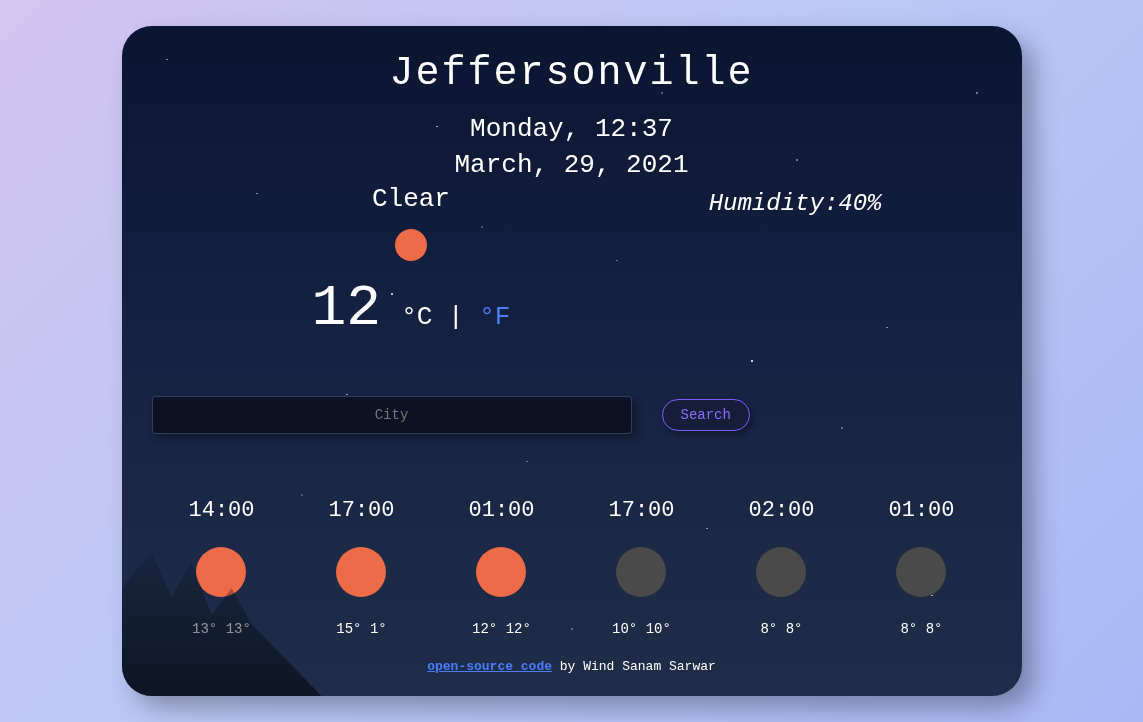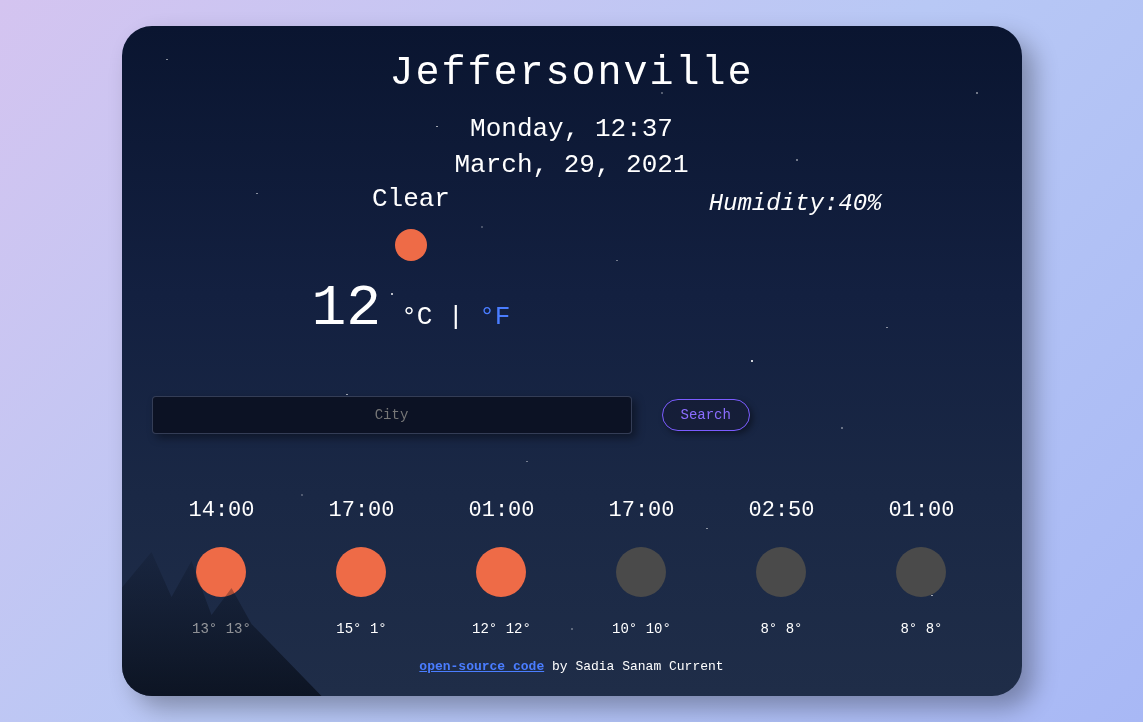--- a/index.html
+++ b/index.html
@@ -290,28 +290,28 @@
       <div class="forecast-time">01:00</div>
       <div class="forecast-icon-day"></div>
       <div class="forecast-temps"><span class="max">12°</span> <span>12°</span></div>
     </div>
     <div class="forecast-item">
       <div class="forecast-time">17:00</div>
       <div class="forecast-icon-night"></div>
       <div class="forecast-temps"><span class="max">10°</span> <span>10°</span></div>
     </div>
     <div class="forecast-item">
-      <div class="forecast-time">02:50</div>
+      <div class="forecast-time">02:00</div>
       <div class="forecast-icon-night"></div>
       <div class="forecast-temps"><span class="max">8°</span> <span>8°</span></div>
     </div>
     <div class="forecast-item">
       <div class="forecast-time">01:00</div>
       <div class="forecast-icon-night"></div>
       <div class="forecast-temps"><span class="max">8°</span> <span>8°</span></div>
     </div>
   </div>
 
   <div class="footer">
-    <a href="#" class="footer-link">open-source code</a><span> by Sadia Sanam Current</span>
+    <a href="#" class="footer-link">open-source code</a><span> by Wind Sanam Sarwar</span>
   </div>
 
 </div>
 
 </body></html>

